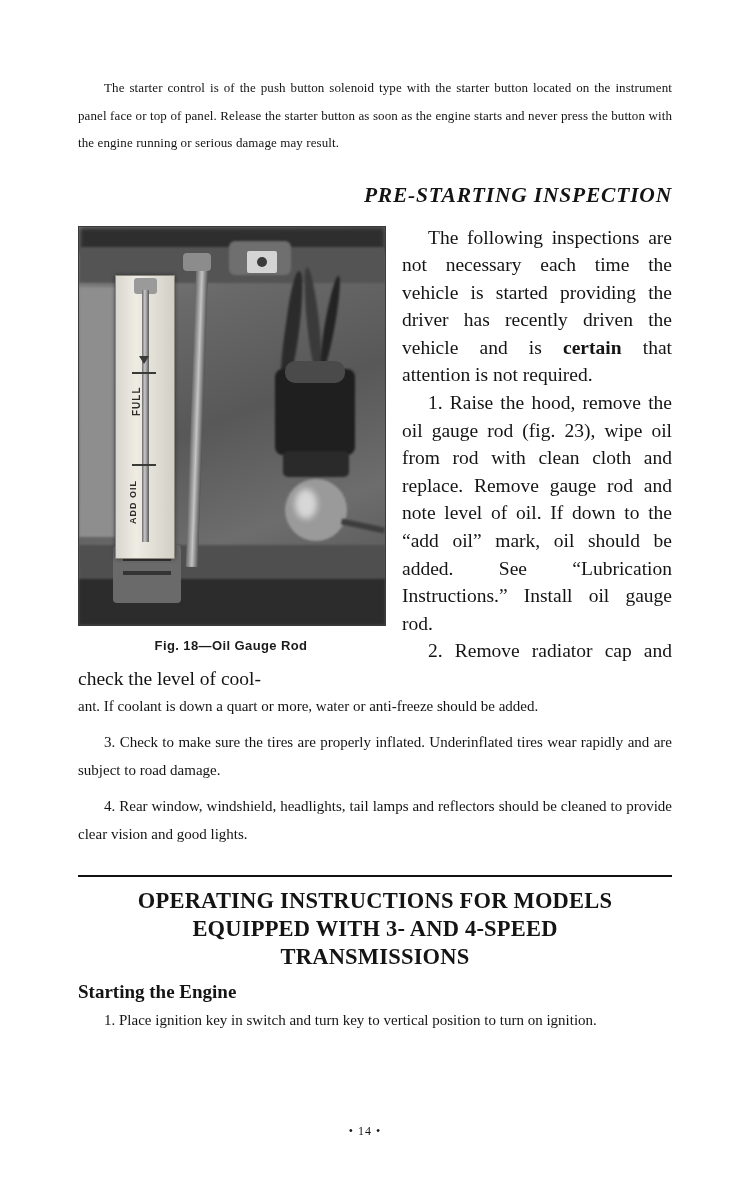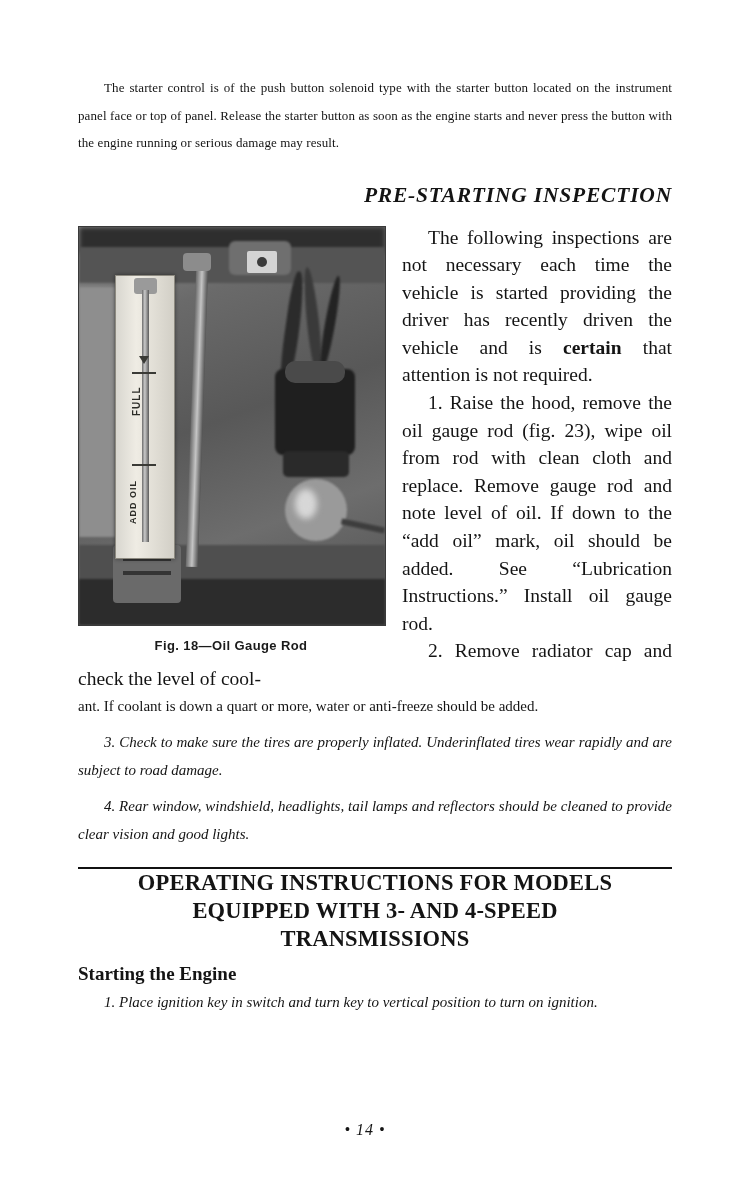--- a/index.html
+++ b/index.html
@@ -74,47 +74,47 @@
   .col-text b { font-weight: bold; }
 
   .clearfix::after { content: ""; display: block; clear: both; }
 
   .body-after {
     font-size: 15px;
     line-height: 27.6px;
     text-align: justify;
     margin: 0;
   }
-  .body-after.indent { text-indent: 26px; font-style: italic; }
+  .body-after.indent { text-indent: 26px; }
 
   .gap-sm { height: 9px; }
 
   .big-heading {
     text-align: center;
     font-weight: bold;
     font-size: 22.5px;
     line-height: 28px;
     letter-spacing: 0.2px;
     border-top: 2.5px solid #111;
-    margin: 18px 0 10px 0;
+    padding-top: 10px;
+    margin: 26px 0 10px 0;
   }
   .sub-heading {
     font-weight: bold;
     font-size: 19px;
     margin: 8px 0 4px 0;
   }
   .page-num {
     position: absolute;
     bottom: 56px;
     left: 0;
     width: 730px;
     text-align: center;
-    font-size: 16px;
+    font-size: 12px;
     letter-spacing: 1px;
-    font-style: italic;
   }
 
   
   .photo-bg {
     position: absolute; inset: 0;
     background:
       linear-gradient(160deg, #8d8d8d 0%, #6a6a6a 22%, #585858 48%, #6d6d6d 72%, #4e4e4e 100%);
   }
   .ph {
     position: absolute;

